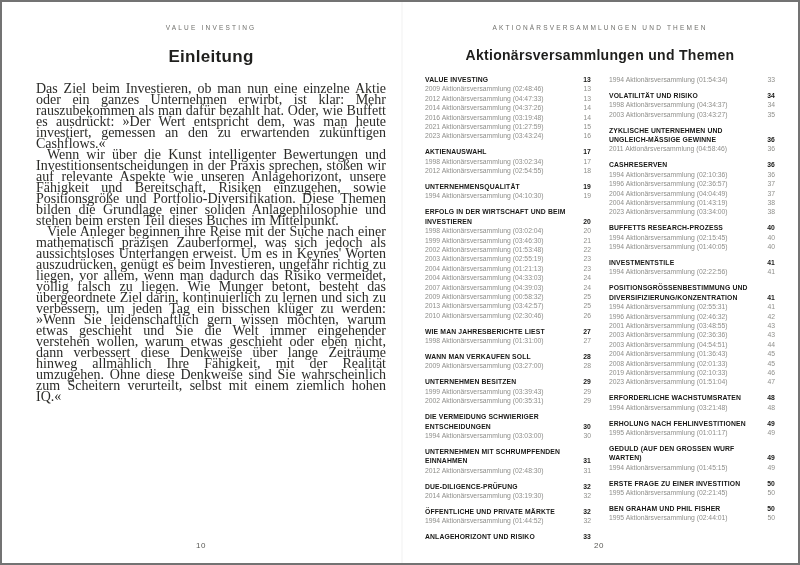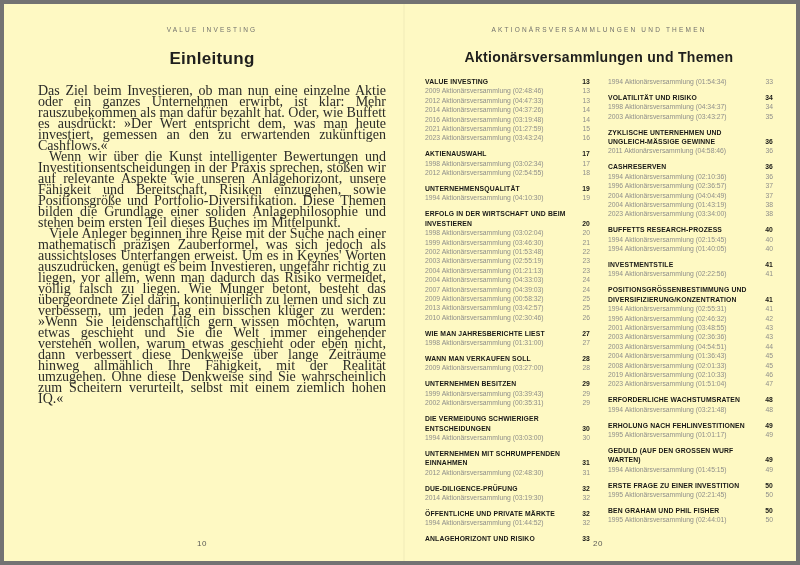--- a/index.html
+++ b/index.html
@@ -1,18 +1,18 @@
 <!DOCTYPE html>
 <html><head>
 <meta charset="utf-8">
 <style>
   html, body { margin: 0; padding: 0; background: #e9e9e6; }
   .spread {
     width: 800px; height: 565px; box-sizing: border-box;
-    background: #fef9c3; border: 4px solid #737373;
+    background: #ffffff; border: 2px solid #737373;
     display: flex; position: relative; overflow: hidden;
     font-family: "Liberation Sans", sans-serif;
     justify-content: flex-end;
   }
   .page { flex: 1 1 50%; position: relative; box-sizing: border-box; padding-top: 22px; }
   .page-left  { padding-left: 34px; padding-right: 14px; }
   .page-right { padding-left: 25px; padding-right: 23px; }
   .seam {
     position: absolute; left: 399px; top: 0; width: 2px; height: 100%;
     background: linear-gradient(to right, rgba(0,0,0,0.00), rgba(0,0,0,0.06), rgba(0,0,0,0.00));

